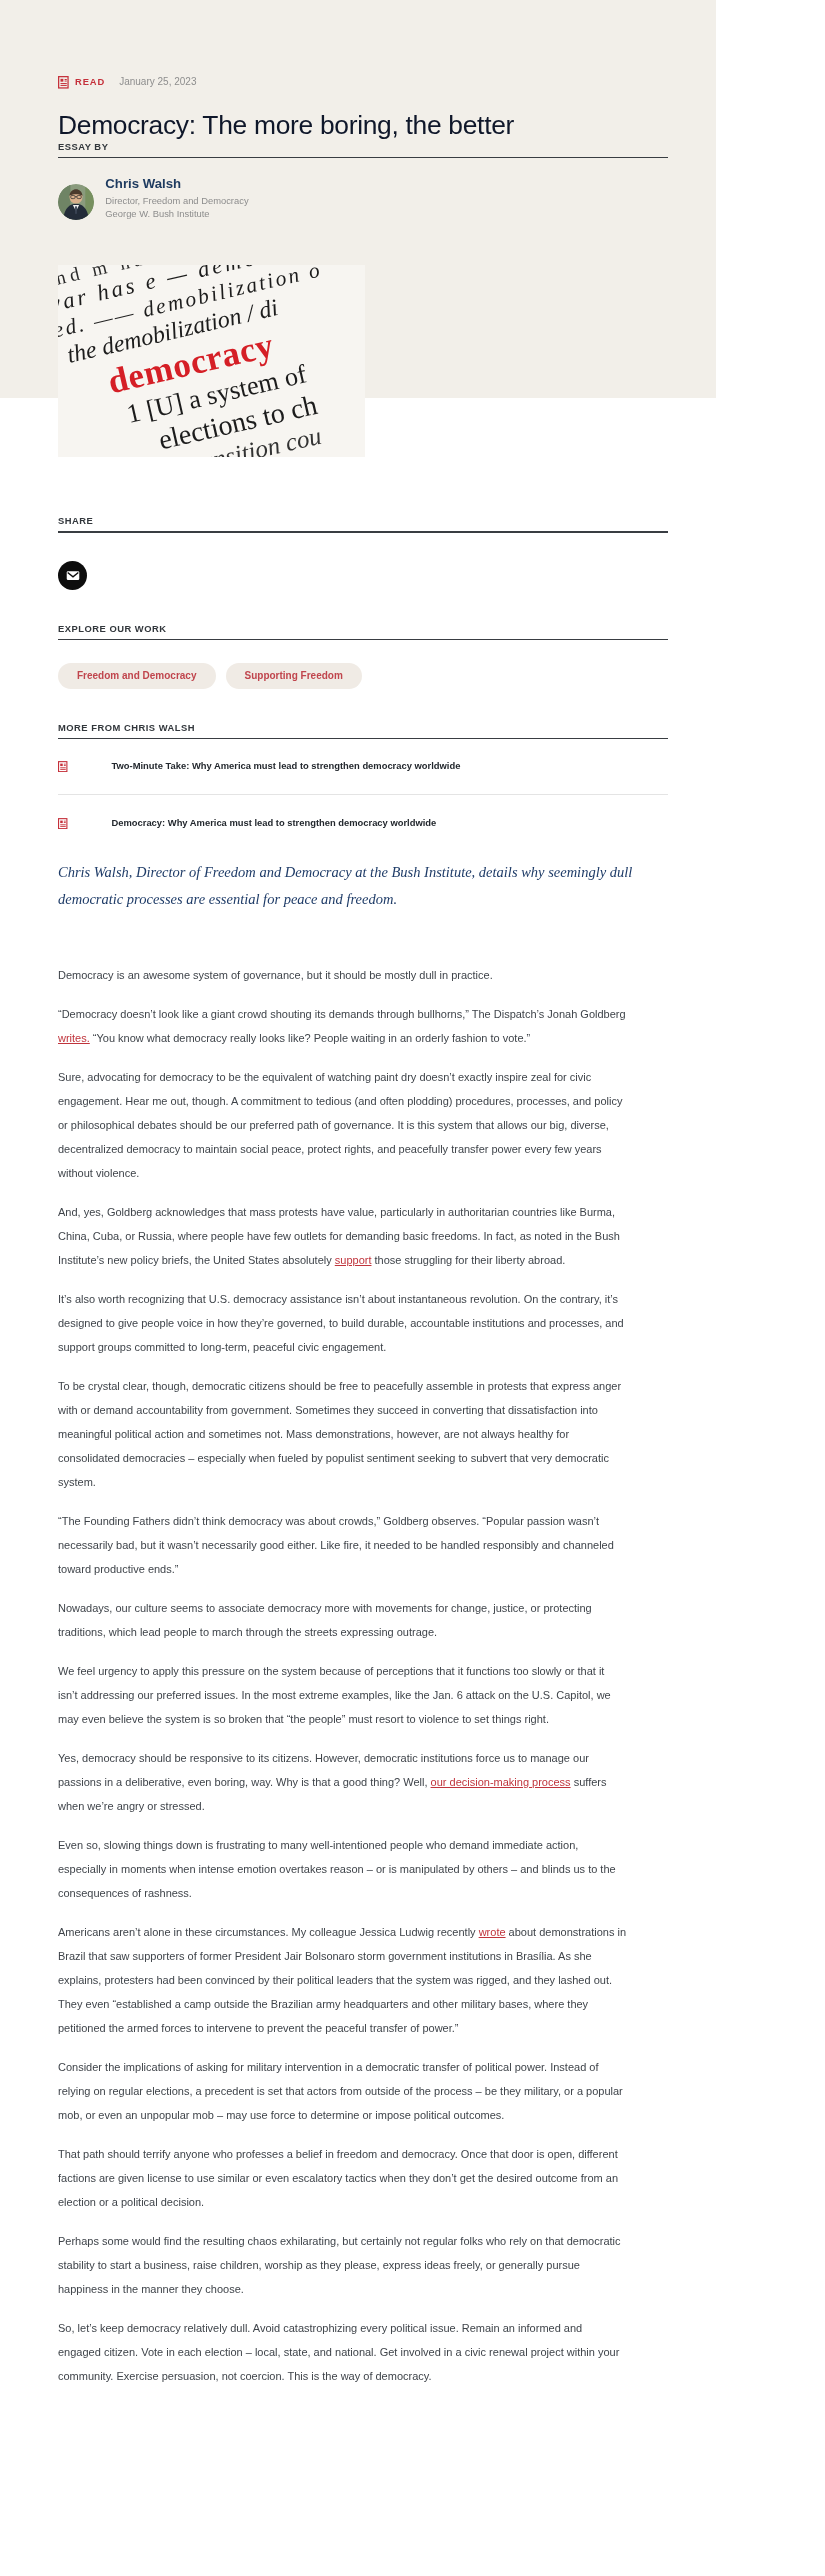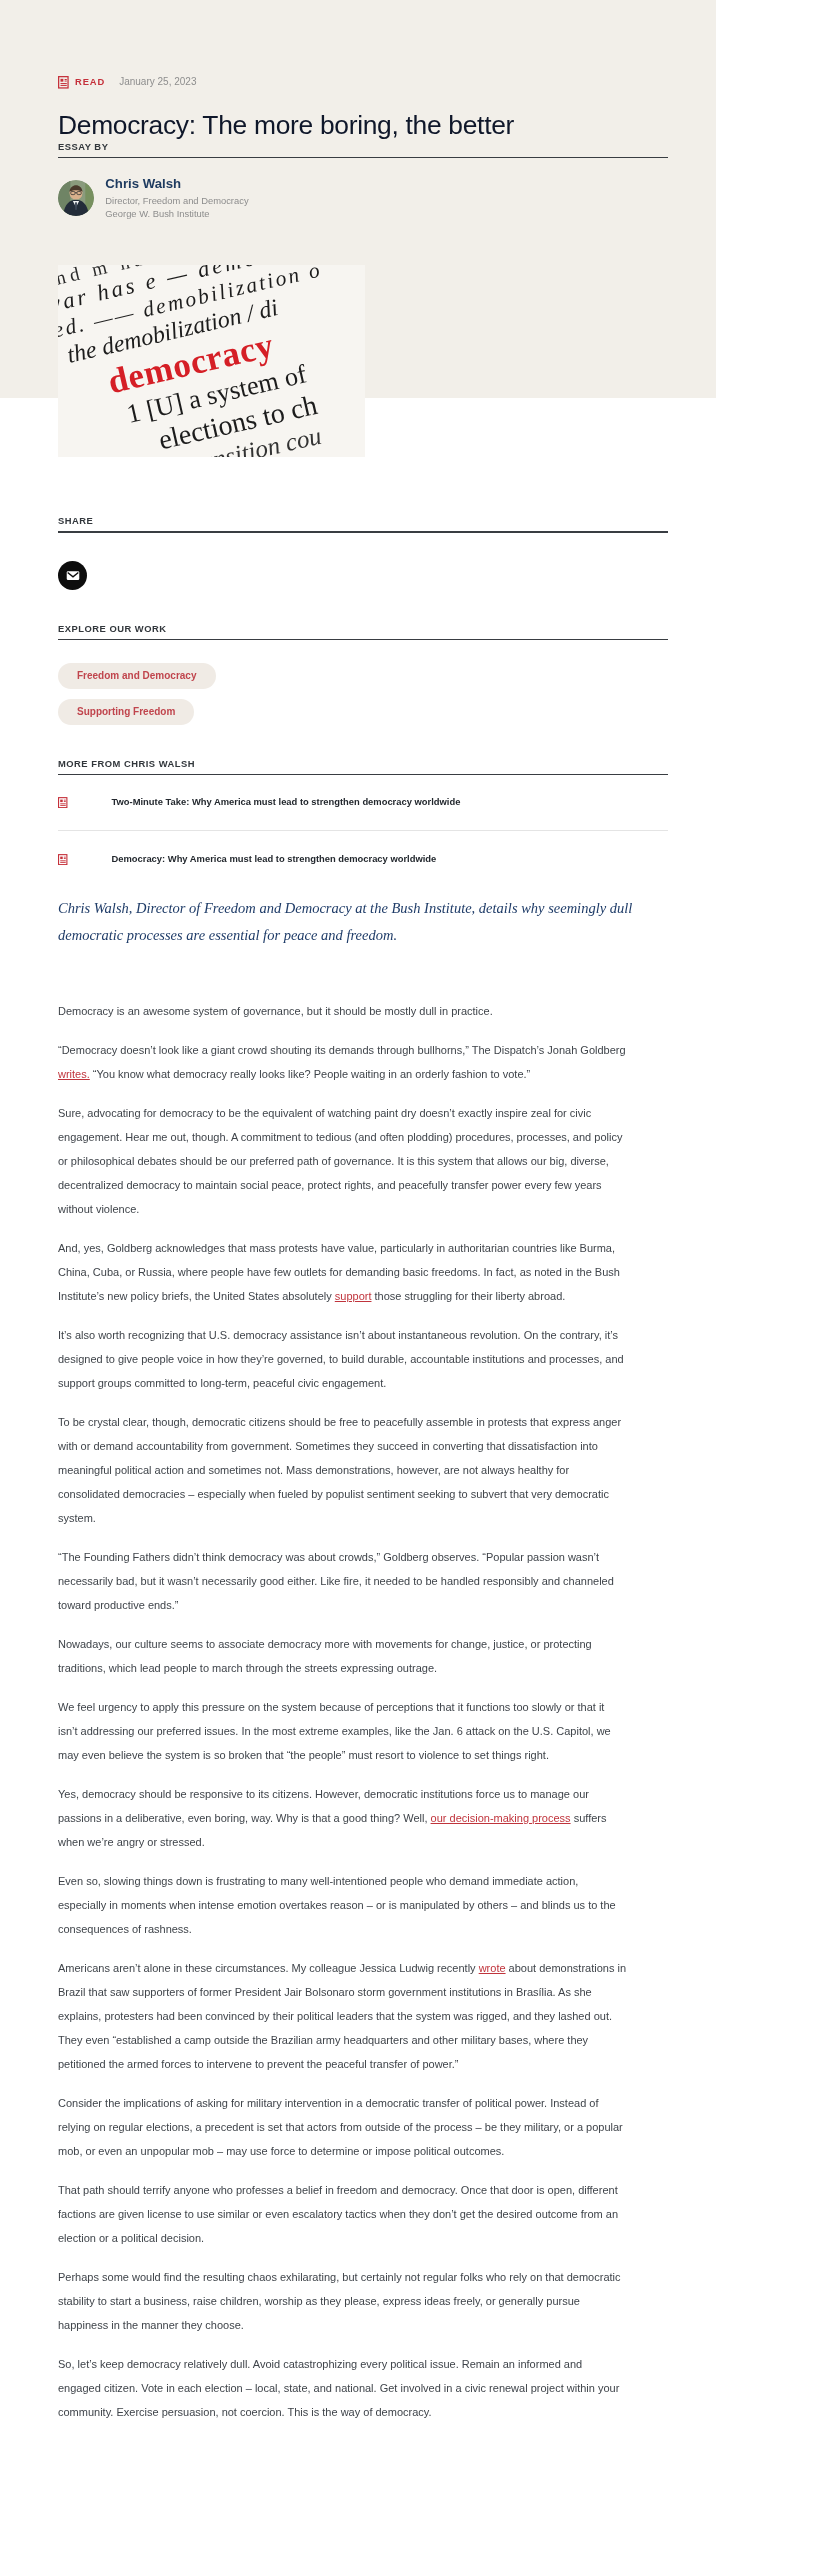--- a/index.html
+++ b/index.html
@@ -12,21 +12,21 @@
   .read-row{display:flex;align-items:flex-start;padding-top:76px;}
   .read-label{color:#c5303a;font-weight:bold;font-size:9.4px;letter-spacing:0.9px;margin-left:5.7px;}
   .date{color:#8e8e8e;font-size:10px;margin-left:14px;}
 
   .title{margin:21.4px 0 0 0;font-size:26.4px;line-height:31px;font-weight:normal;color:#0f172a;letter-spacing:-0.3px;}
 
   .section-label{font-size:9.4px;font-weight:bold;color:#32373c;letter-spacing:0.5px;}
   .rule{margin-top:5px;height:1.3px;background:#393d42;width:100%;}
 
   
-  .author-row{display:flex;margin-top:17.6px;align-items:center;}
+  .author-row{display:flex;margin-top:17.6px;align-items:flex-end;}
   .avatar{width:36px;height:36px;border-radius:50%;overflow:hidden;flex:0 0 auto;}
   .author-info{margin-left:11.3px;}
   .author-name{font-size:13.2px;font-weight:bold;color:#1d3a5f;line-height:15px;}
   .author-line{font-size:9.4px;color:#8d8d8d;line-height:13.2px;}
   .author-line.first{margin-top:3.1px;}
 
   
   .hero{margin-top:45px;width:307px;height:192px;overflow:hidden;background:#f7f5f1;position:relative;}
   .dict-inner{position:absolute;left:-29px;top:-34px;width:491px;transform:rotate(-13deg);transform-origin:40% 40%;}
   .dict-line{font-family:"Liberation Serif",serif;color:#1c1c1c;white-space:nowrap;line-height:1.18;}
@@ -39,21 +39,21 @@
   .d6{font-size:28px;padding-left:106px;}
   .d7{font-size:25px;font-style:italic;padding-left:142px;color:#333;}
 
   
   .share-label{margin-top:58px;}
   .email-btn{margin-top:28px;width:29px;height:29px;border-radius:50%;background:#0d0d0d;
              display:flex;align-items:center;justify-content:center;cursor:pointer;}
 
   
   .explore-label{margin-top:33px;}
-  .tags{margin-top:22.6px;display:flex;flex-direction:column;align-items:flex-start;gap:10px;}
+  .tags{margin-top:22.6px;display:flex;align-items:flex-start;gap:10px;}
   .pill{background:#f0ebe5;border-radius:15px;padding:7.5px 19px;font-size:10px;font-weight:bold;
         color:#c0454d;cursor:pointer;border:none;}
 
   
   .more-label{margin-top:33px;}
   .related-item{display:flex;align-items:flex-start;margin-top:21.4px;cursor:pointer;gap:36px;}
   .related-item.second{margin-top:22.6px;}
   .related-title{margin-left:7.5px;font-size:9.4px;font-weight:bold;color:#23282e;line-height:12.6px;}
   .related-divider{margin-top:21.4px;height:0.6px;background:#e4e4e4;width:100%;}
 

